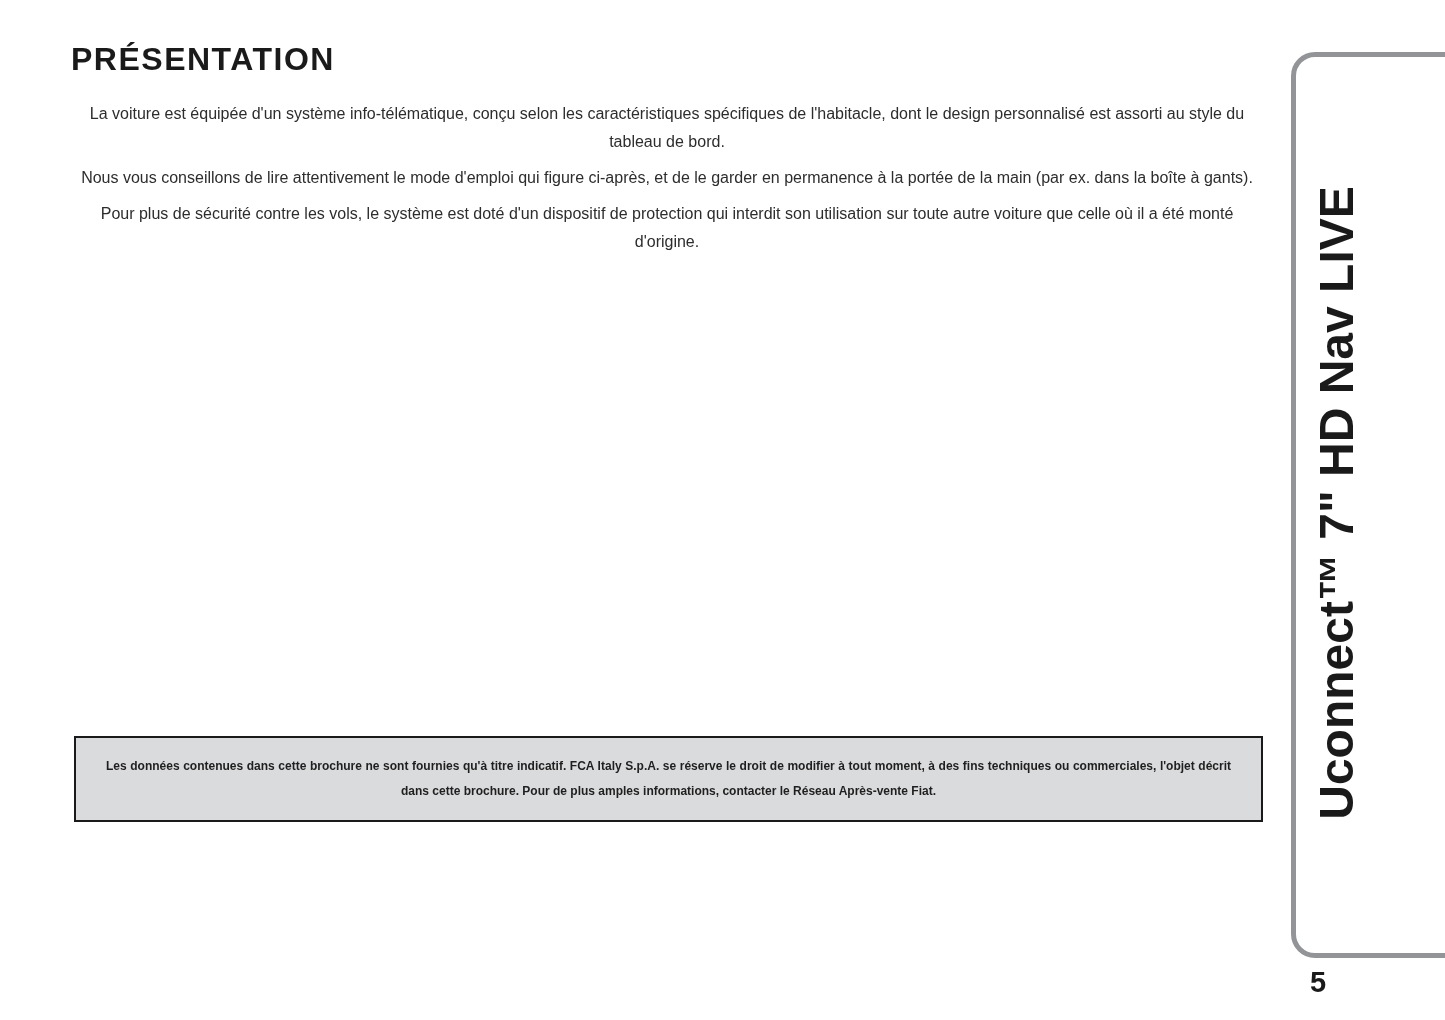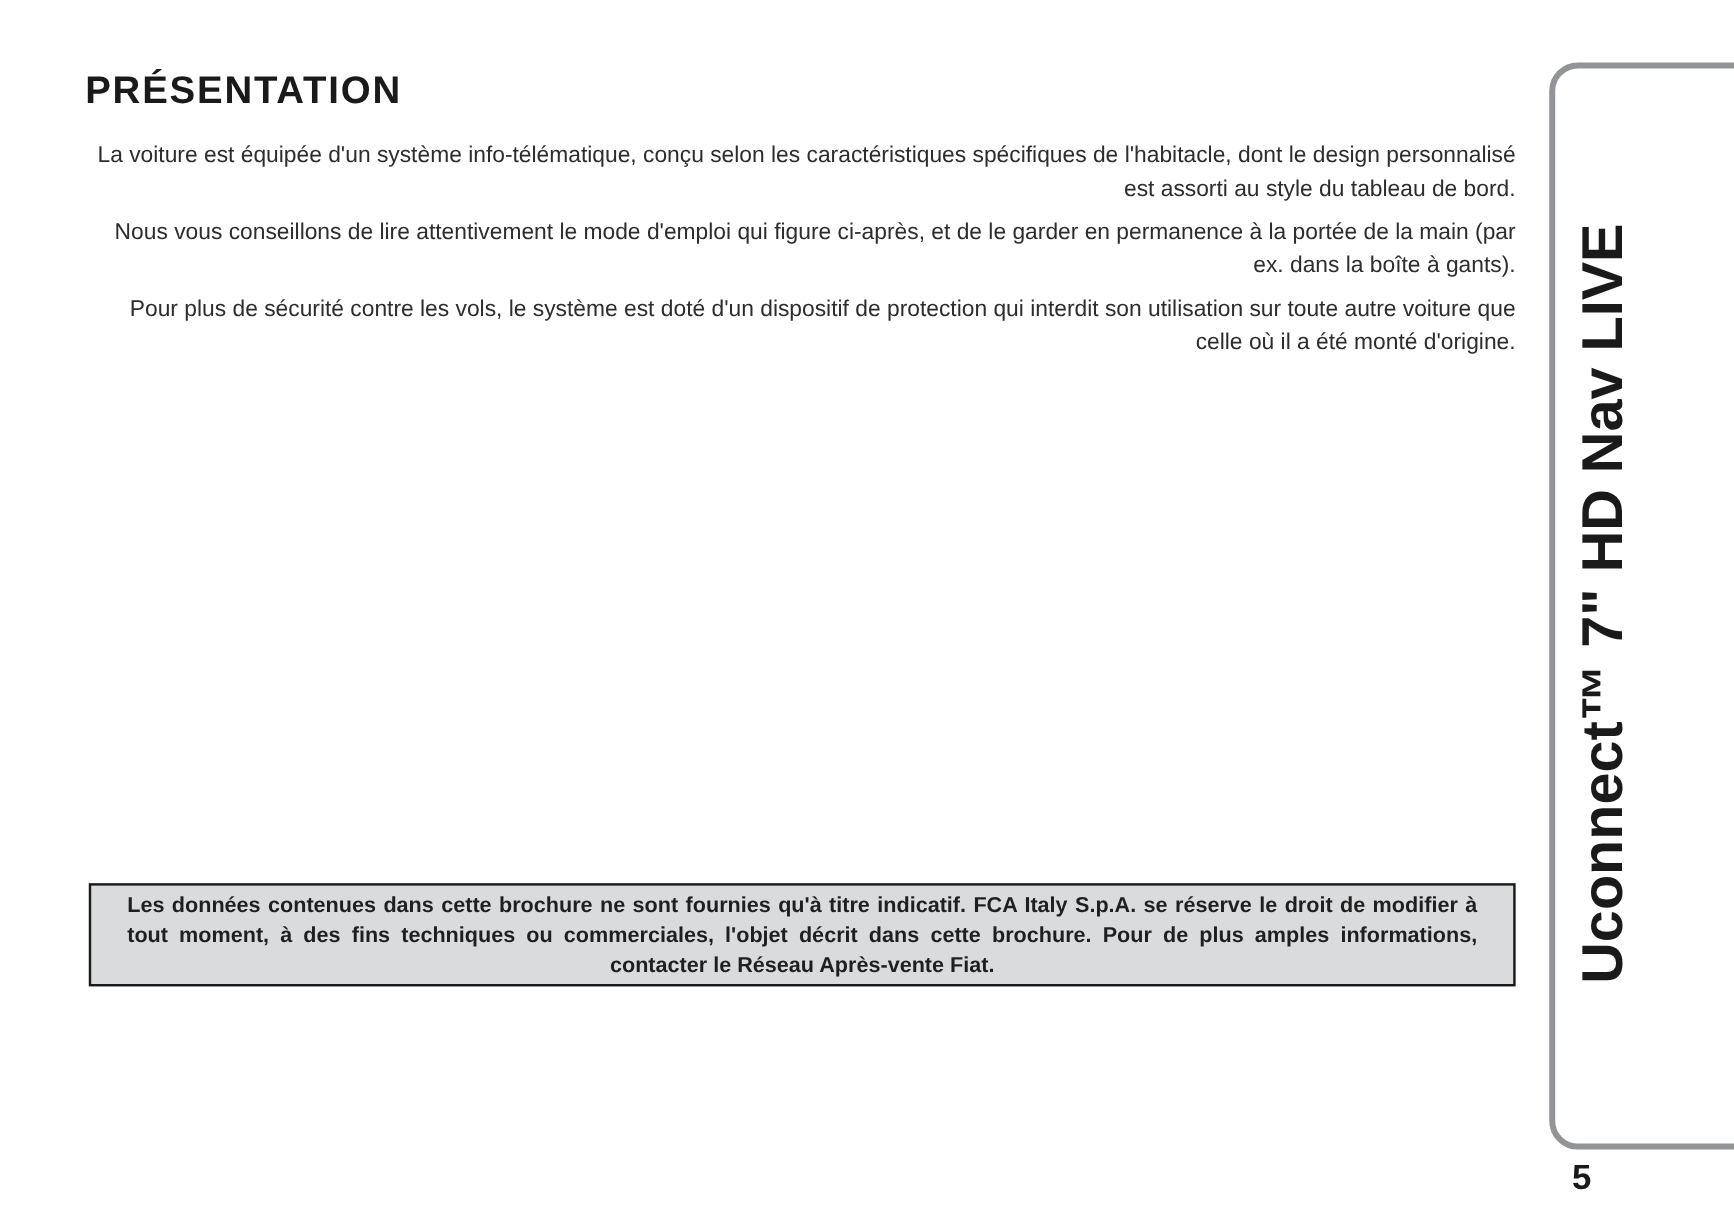--- a/index.html
+++ b/index.html
@@ -13,54 +13,54 @@
   }
   .page {
     position: relative;
     width: 1445px;
     height: 1020px;
     background: #ffffff;
   }
   .content {
     position: absolute;
     left: 71px;
-    top: 56px;
+    top: 40px;
     width: 1192px;
   }
   h1.title {
     margin: 0 0 22px 0;
     font-size: 32px;
     line-height: 38px;
     font-weight: 800;
     letter-spacing: 1.5px;
     color: #1a1a1a;
   }
   p.body-par {
     margin: 0 0 8px 0;
-    font-size: 19px;
+    font-size: 16px;
     line-height: 28px;
     color: #2d2d2d;
-    text-align: right;
+    text-align: center;
   }
   .notice-box {
     position: absolute;
     left: 74px;
     top: 736px;
     width: 1189px;
     height: 86px;
     box-sizing: border-box;
     background: #dadbdd;
     border: 2px solid #1a1a1a;
     display: flex;
     align-items: center;
   }
   .notice-text {
     width: 100%;
     padding: 0 30px;
-    font-size: 18px;
+    font-size: 12px;
     line-height: 25px;
     font-weight: bold;
     color: #1f1f1f;
     text-align: justify;
     text-align-last: center;
   }
   .side-tab {
     position: absolute;
     left: 1291px;
     top: 52px;

